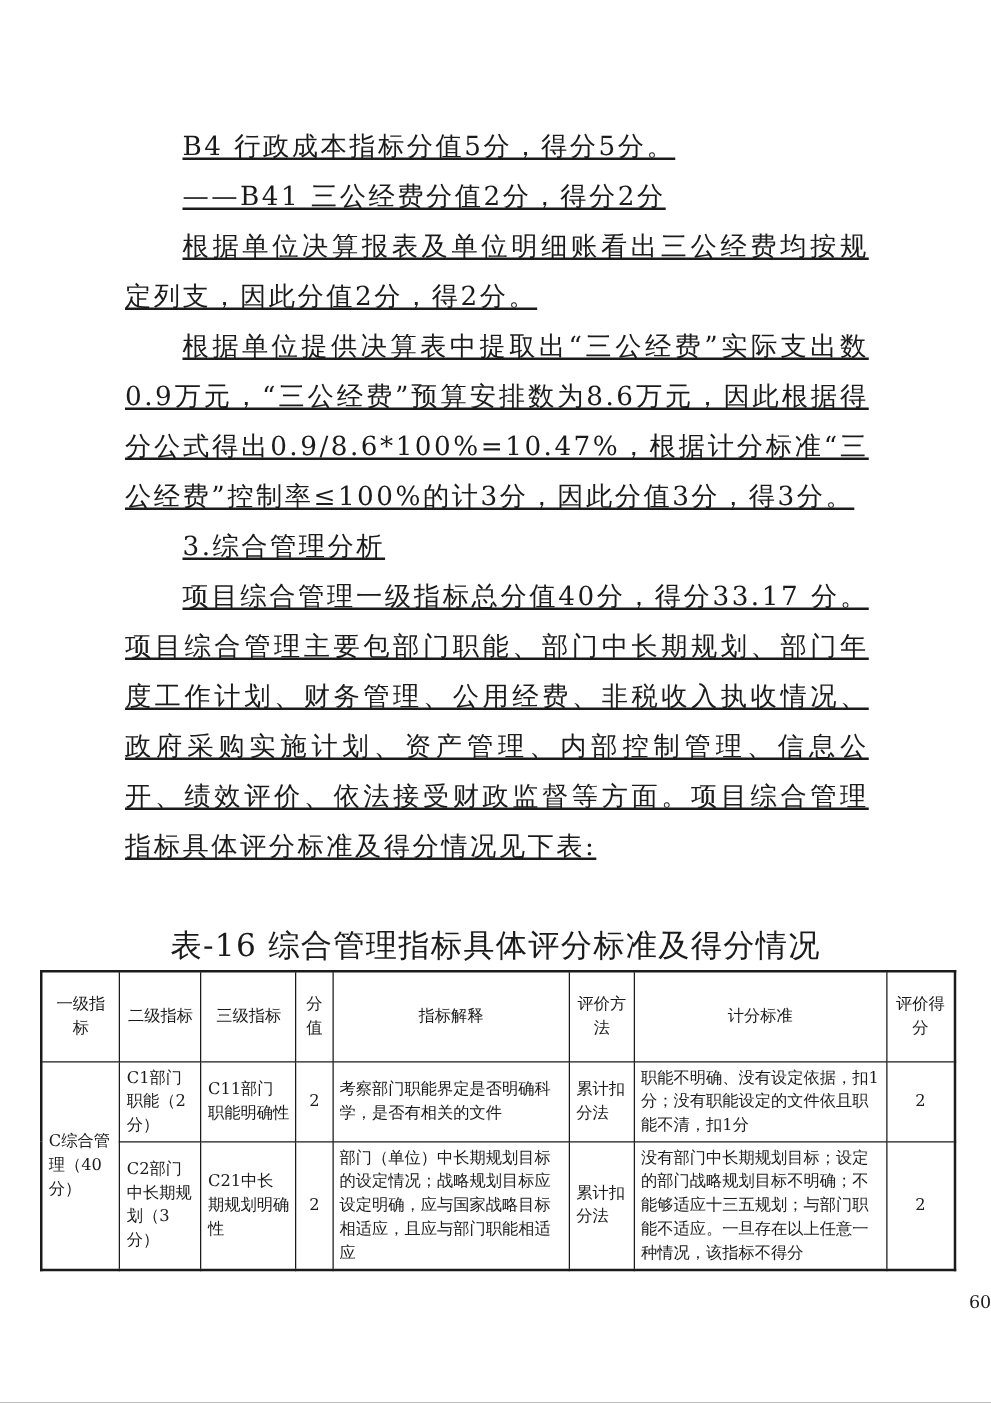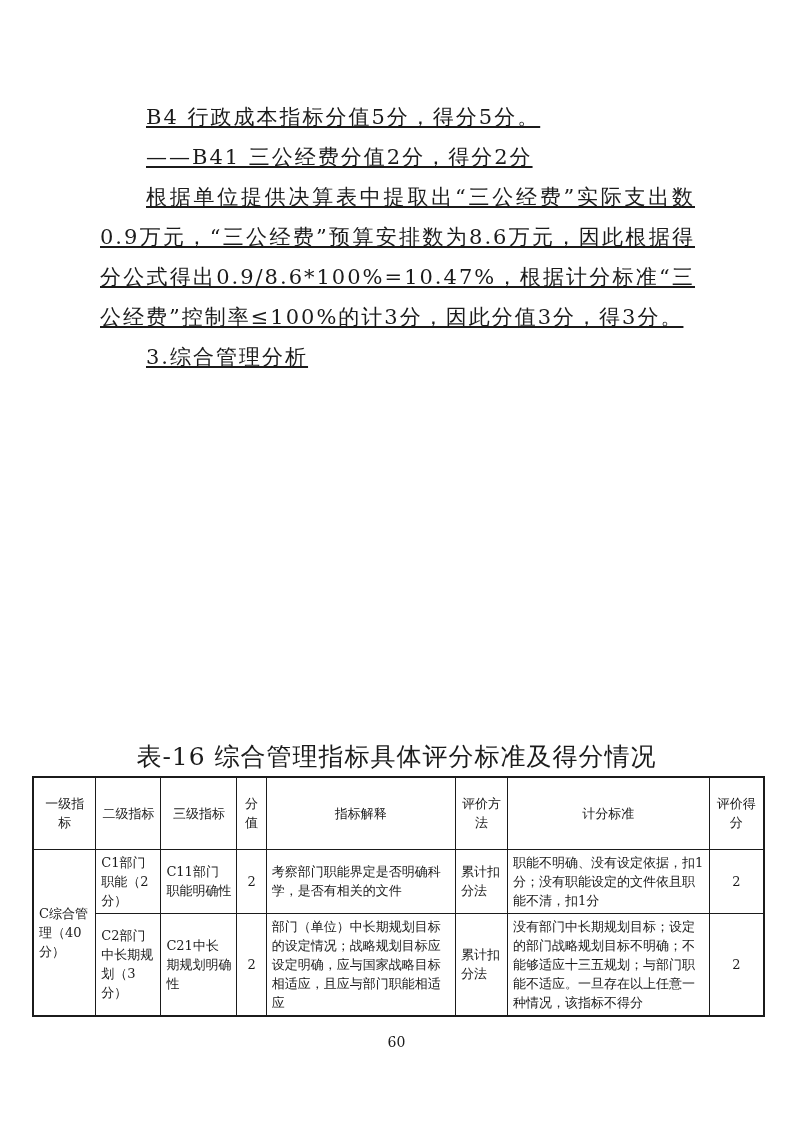--- a/index.html
+++ b/index.html
@@ -50,34 +50,36 @@
     text-align:left;
   }
   .score-table{border:2px solid #1b1b1b;}
   .score-table thead tr{height:72px;}
   .score-table tbody tr.row-1{height:62px;}
   .score-table th{text-align:center;}
   .score-table td.center{text-align:center;}
   .page-number{
     position:absolute;
     left:0;top:1034px;width:100%;
-    text-align:center;
+    text-align:right;
     font-size:14px;
   }
 </style>
 </head>
 <body>
 
 <div class="page">
 
   <div class="body-text">
     <p class="para">B4 行政成本指标分值5分，得分5分。</p>
     <p class="para">——B41 三公经费分值2分，得分2分</p>
+    <p class="para">根据单位决算报表及单位明细账看出三公经费均按规定列支，因此分值2分，得2分。</p>
     <p class="para">根据单位提供决算表中提取出“三公经费”实际支出数0.9万元，“三公经费”预算安排数为8.6万元，因此根据得分公式得出0.9/8.6*100%=10.47%，根据计分标准“三公经费”控制率≤100%的计3分，因此分值3分，得3分。</p>
     <p class="para">3.综合管理分析</p>
+    <p class="para">项目综合管理一级指标总分值40分，得分33.17 分。项目综合管理主要包部门职能、部门中长期规划、部门年度工作计划、财务管理、公用经费、非税收入执收情况、政府采购实施计划、资产管理、内部控制管理、信息公开、绩效评价、依法接受财政监督等方面。项目综合管理指标具体评分标准及得分情况见下表:</p>
   </div>
 
   <div class="table-caption">表-16 综合管理指标具体评分标准及得分情况</div>
 
   <table class="score-table">
     <colgroup>
       <col style="width:8.6%">
       <col style="width:8.9%">
       <col style="width:10.4%">
       <col style="width:4.0%">

